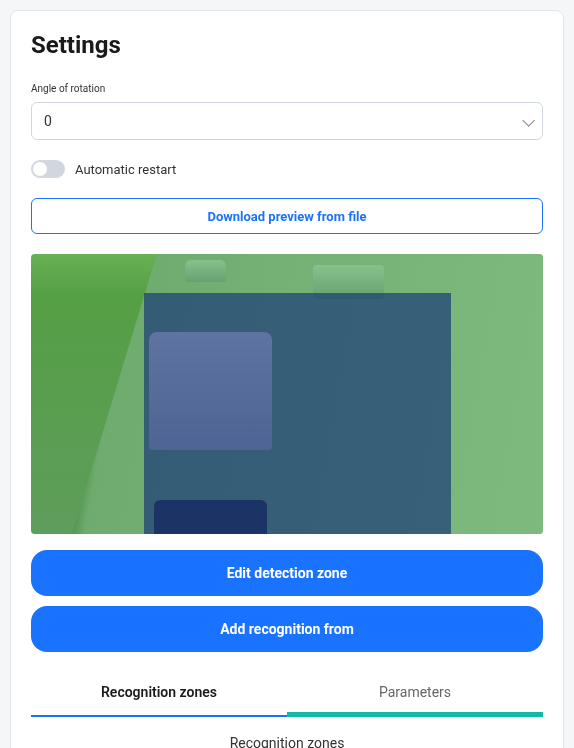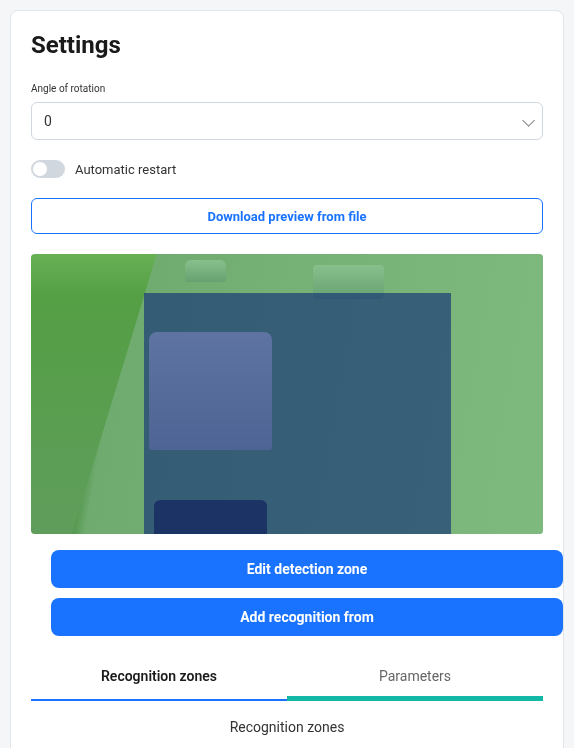--- a/index.html
+++ b/index.html
@@ -18,21 +18,21 @@
 .btn-outline { flex: 1; height: 36px; border: 1px solid #1a73ff; color: #1a73ff; background: #fff; border-radius: 6px; font-size: 13px; font-weight: 700; cursor: pointer; }
 .preview { width: 100%; height: 280px; border-radius: 4px; position: relative; overflow: hidden; margin-bottom: 16px; background: linear-gradient(180deg, #9dbf7a 0%, #7a9e5c 15%, #8c9c87 100%); }
 .preview-road { position: absolute; left: 8%; top: 0; right: 0; bottom: 0; background: linear-gradient(100deg, #3a5a2e 0%, #5a7a4a 8%, #aab5aa 12%, #b8c2b8 50%, #c5cec5 100%); clip-path: polygon(0 100%, 18% 0, 100% 0, 100% 100%); }
 .preview-green { position: absolute; inset: 0; background: rgba(40,160,40,0.45); }
 .preview-zone { position: absolute; left: 22%; top: 14%; width: 60%; height: 86%; background: rgba(20,50,120,0.65); }
 .car { position: absolute; background: linear-gradient(180deg, #d8dce0 0%, #9aa2ac 100%); border-radius: 6px 6px 2px 2px; }
 .car.c1 { left: 30%; top: 2%; width: 8%; height: 8%; }
 .car.c2 { left: 55%; top: 4%; width: 14%; height: 12%; border-radius: 4px; }
 .car.c3 { left: 23%; top: 28%; width: 24%; height: 42%; background: linear-gradient(180deg, #e8ecf0 0%, #b8c0c8 100%); border-radius: 8px 8px 3px 3px; }
 .car.c4 { left: 24%; bottom: -4%; width: 22%; height: 16%; background: #2a3644; }
-.btn-primary { width: 100%; height: 38px; background: #1a73ff; color: #fff; border: none; border-radius: 8px; font-size: 14px; font-weight: 700; cursor: pointer; margin-bottom: 10px; margin-left: 20px; }
+.btn-primary { width: 100%; height: 46px; background: #1a73ff; color: #fff; border: none; border-radius: 16px; font-size: 14px; font-weight: 700; cursor: pointer; margin-bottom: 10px; }
 .tabs { display: flex; margin-top: 10px; margin-bottom: 18px; }
 .tab { flex: 1; text-align: center; padding: 12px 0; font-size: 14px; color: #666; cursor: pointer; border-bottom: 5px solid #14b8a6; }
 .tab.active { color: #1a1a1a; font-weight: 600; border-bottom: 2px solid #1a73ff; }
 .section-title { text-align: center; font-size: 14px; color: #333; margin-bottom: 18px; }
 </style>
 </head>
 <body>
 
 <div class="card">
   <h1 class="title">Settings</h1>

